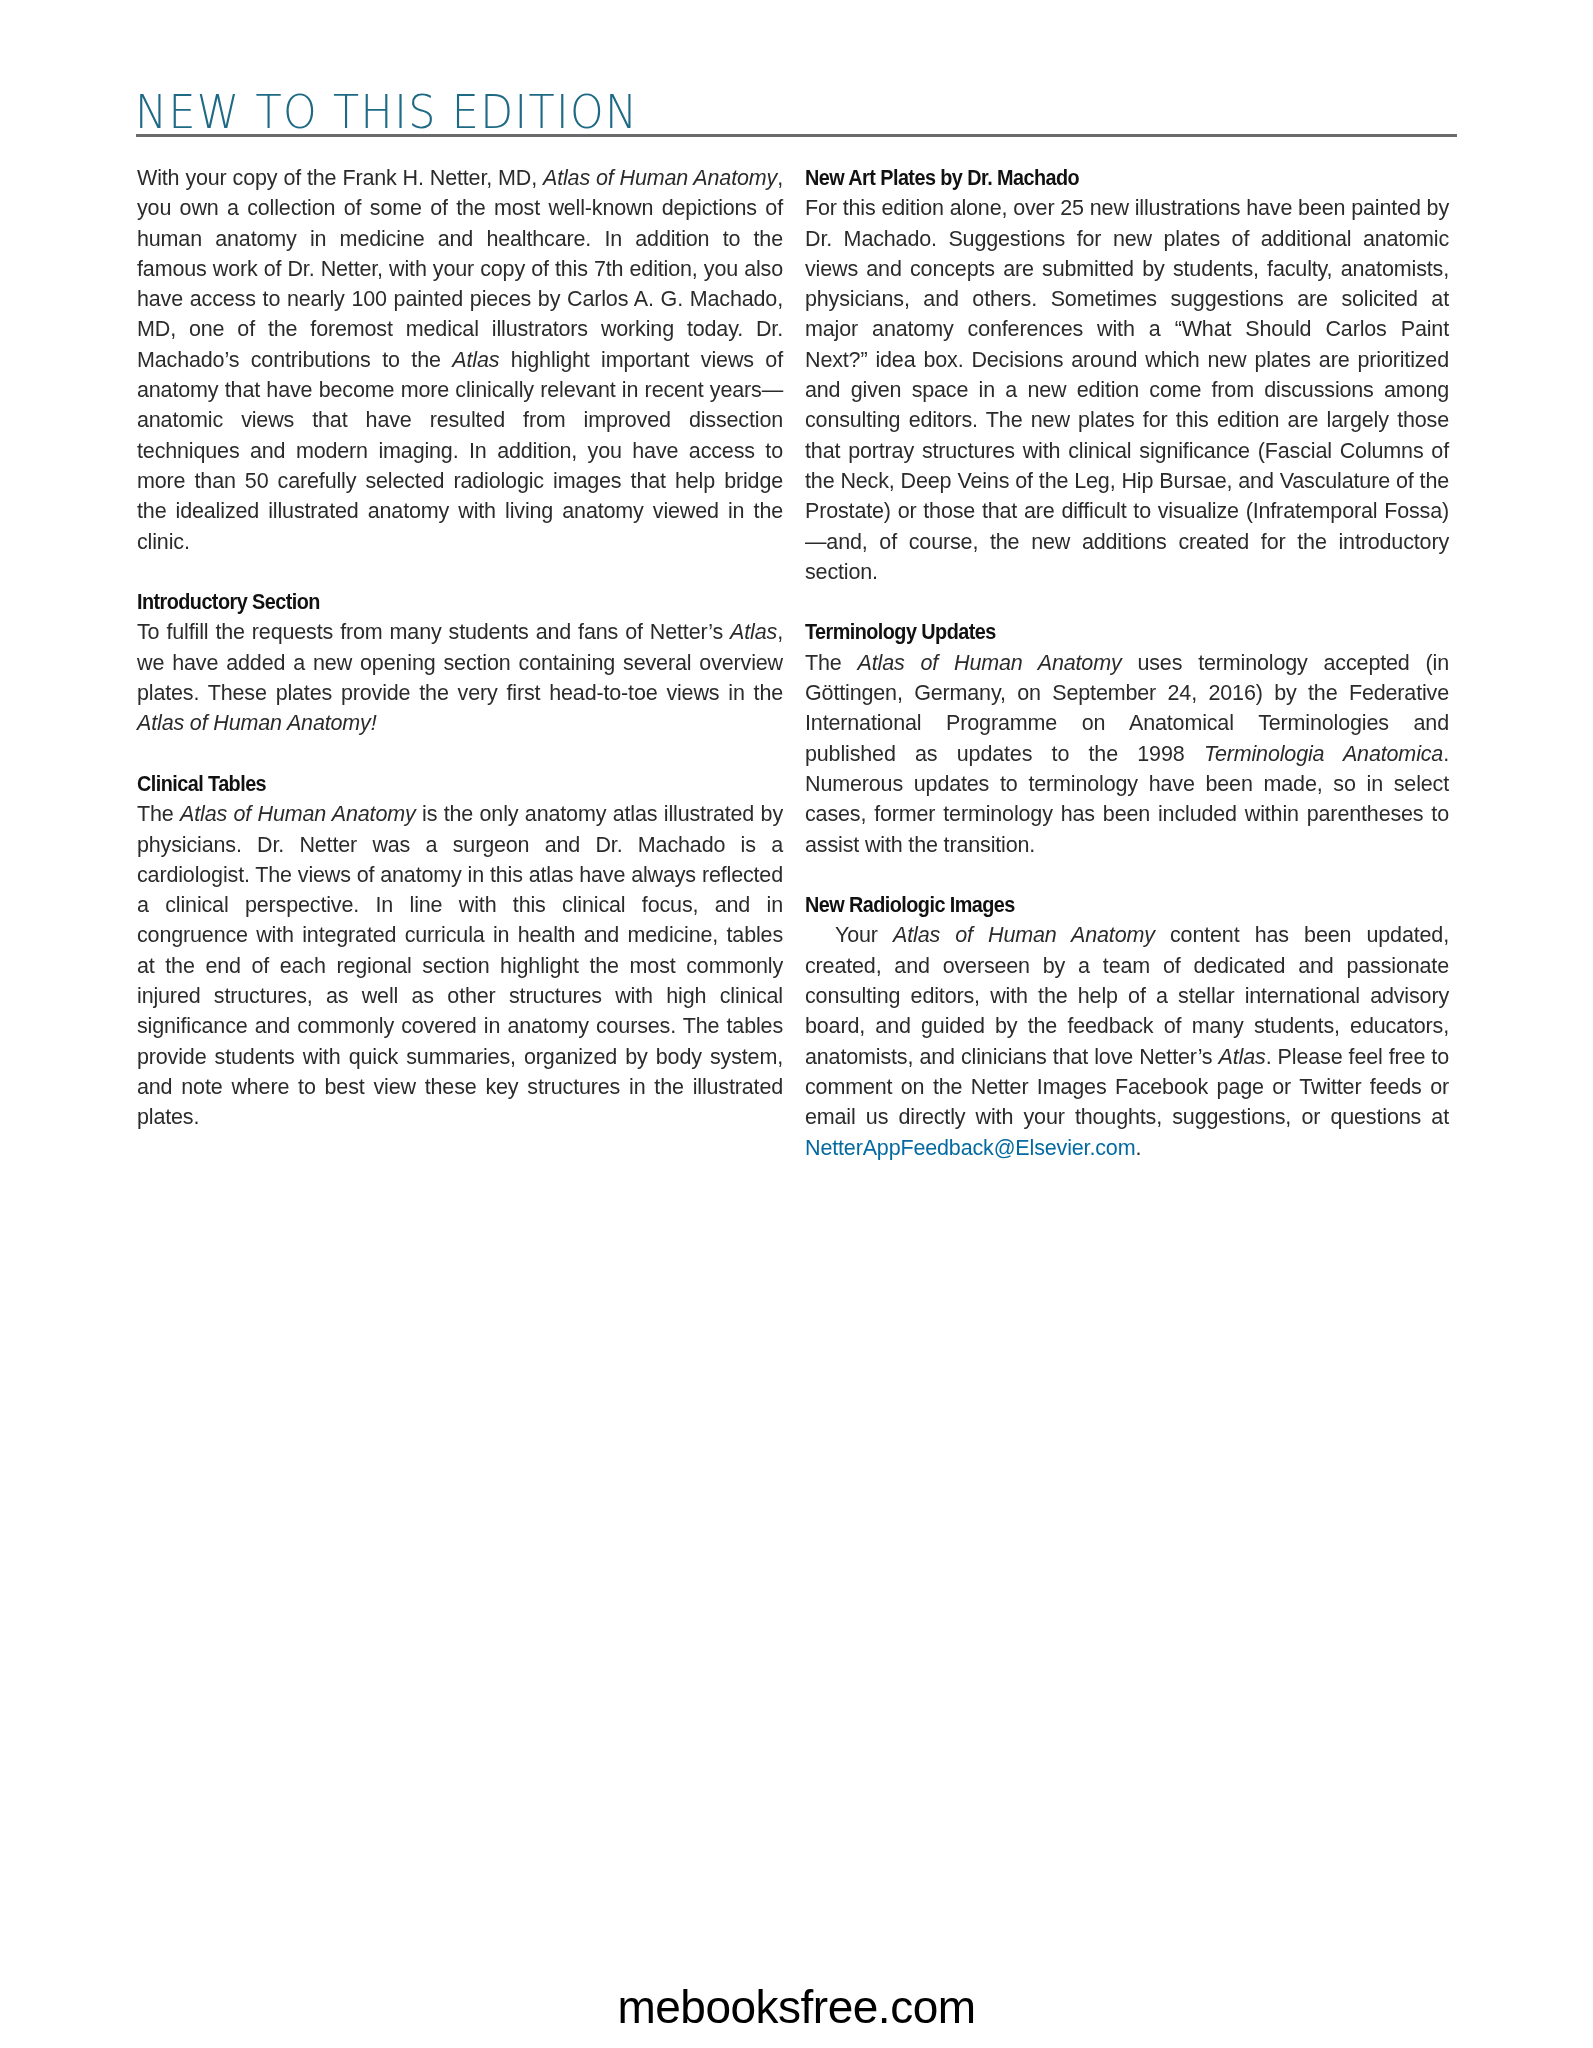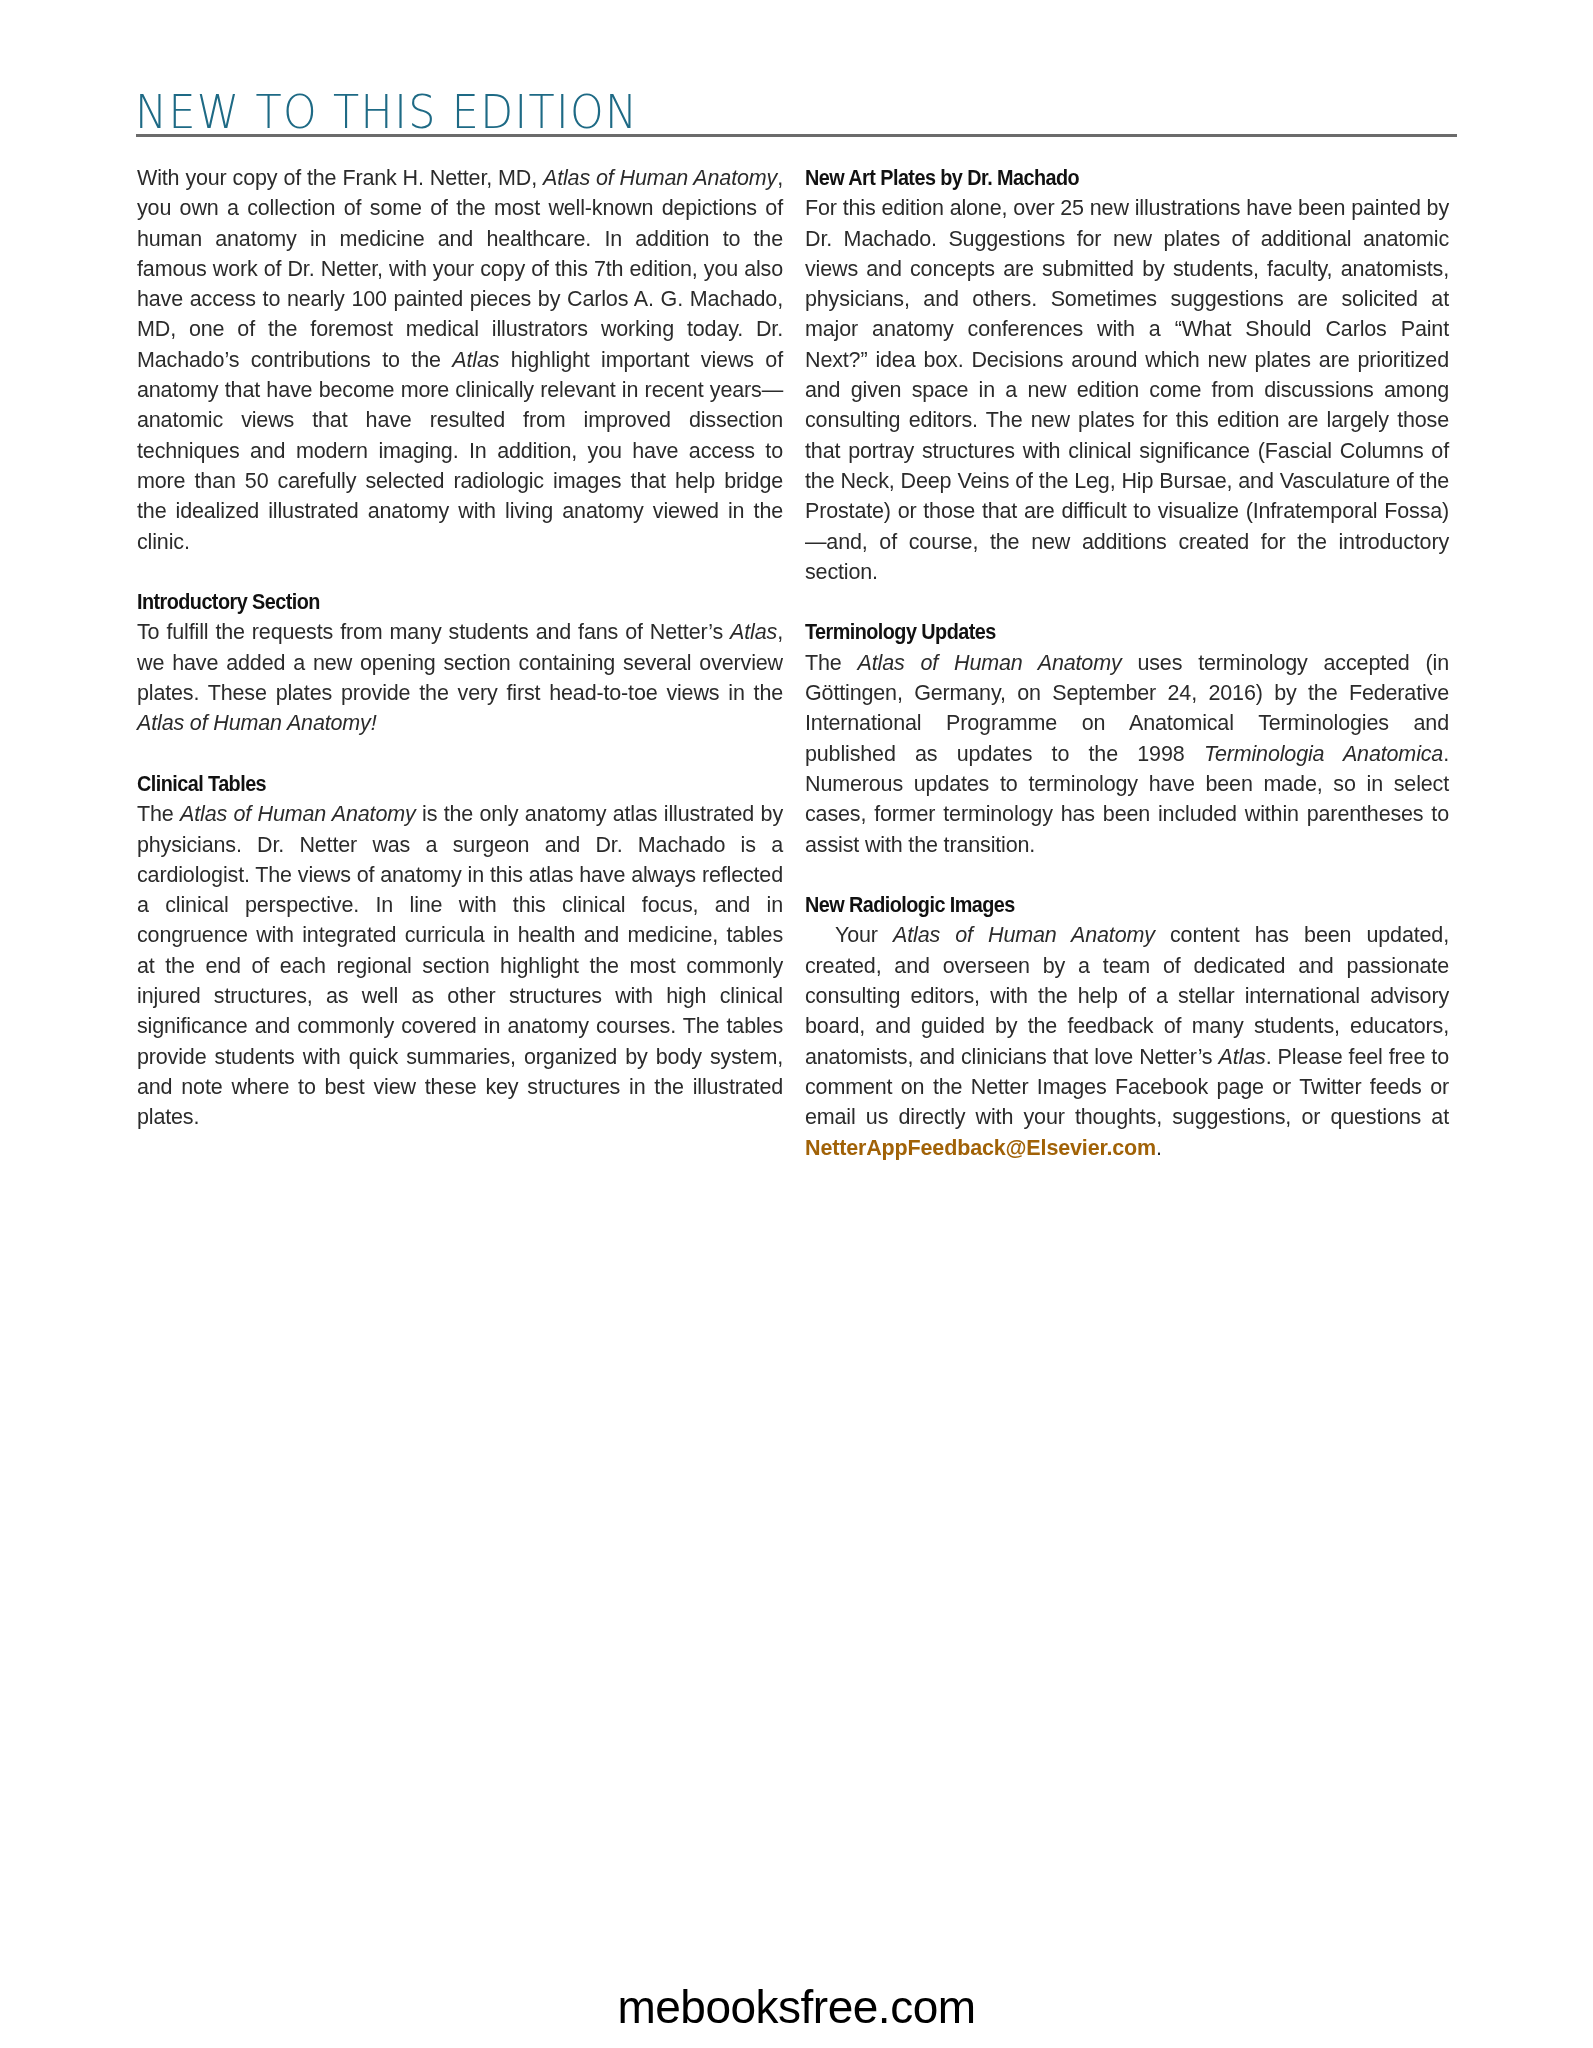--- a/index.html
+++ b/index.html
@@ -26,21 +26,21 @@
   .section-heading {
     font-family: "Liberation Sans", sans-serif; font-weight: bold;
     font-size: 22px; color: #111; margin: 0; line-height: 30.3px;
     letter-spacing: -0.6px; transform: scaleX(0.9); transform-origin: left center;
     text-align: left;
   }
   .para { margin: 0; }
   .para.indent { text-indent: 30px; }
   .gap { height: 30.3px; }
   .para em { font-style: italic; }
-  .link { color: #a16207; text-decoration: none; font-weight: bold; }
+  .link { color: #0369a1; text-decoration: none; }
   .watermark {
     position: absolute; left: 0; width: 1593px; top: 1972px; text-align: center;
     font-family: "Liberation Sans", sans-serif; font-size: 46px; color: #000;
     line-height: 70px; letter-spacing: -0.5px;
   }
 </style>
 </head>
 <body>
 
 <div class="page-title">NEW TO THIS EDITION</div>

